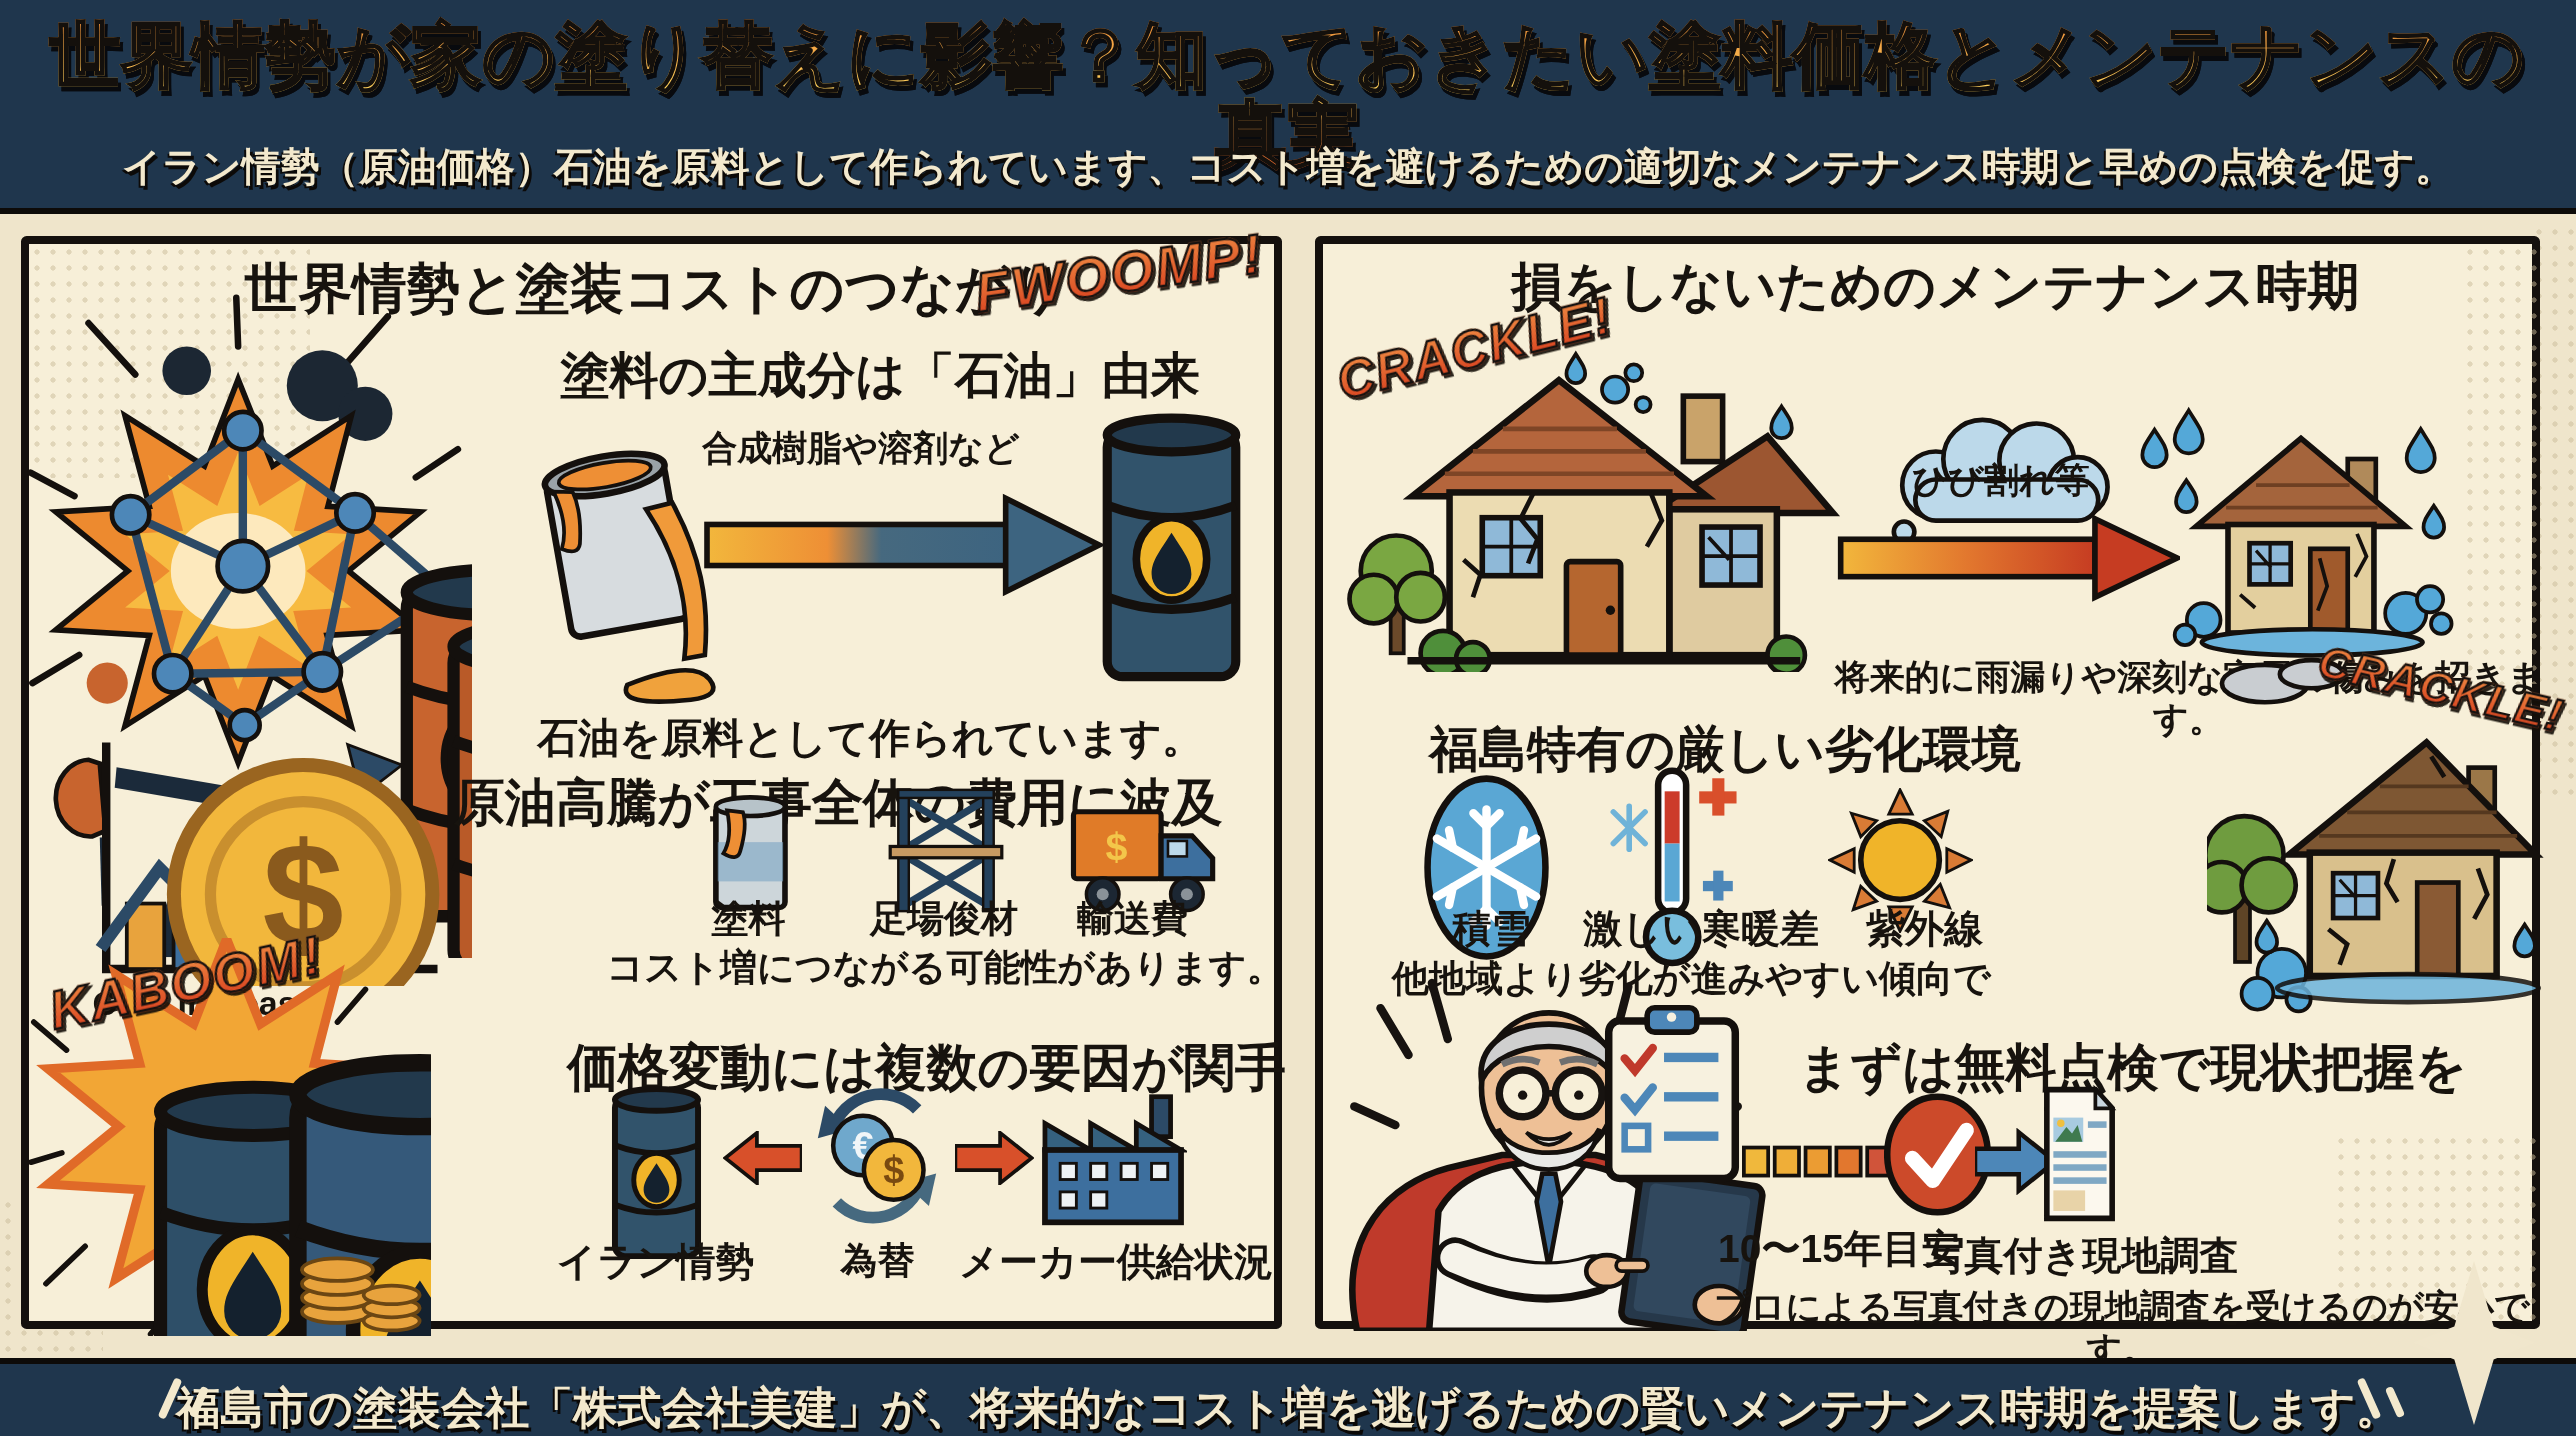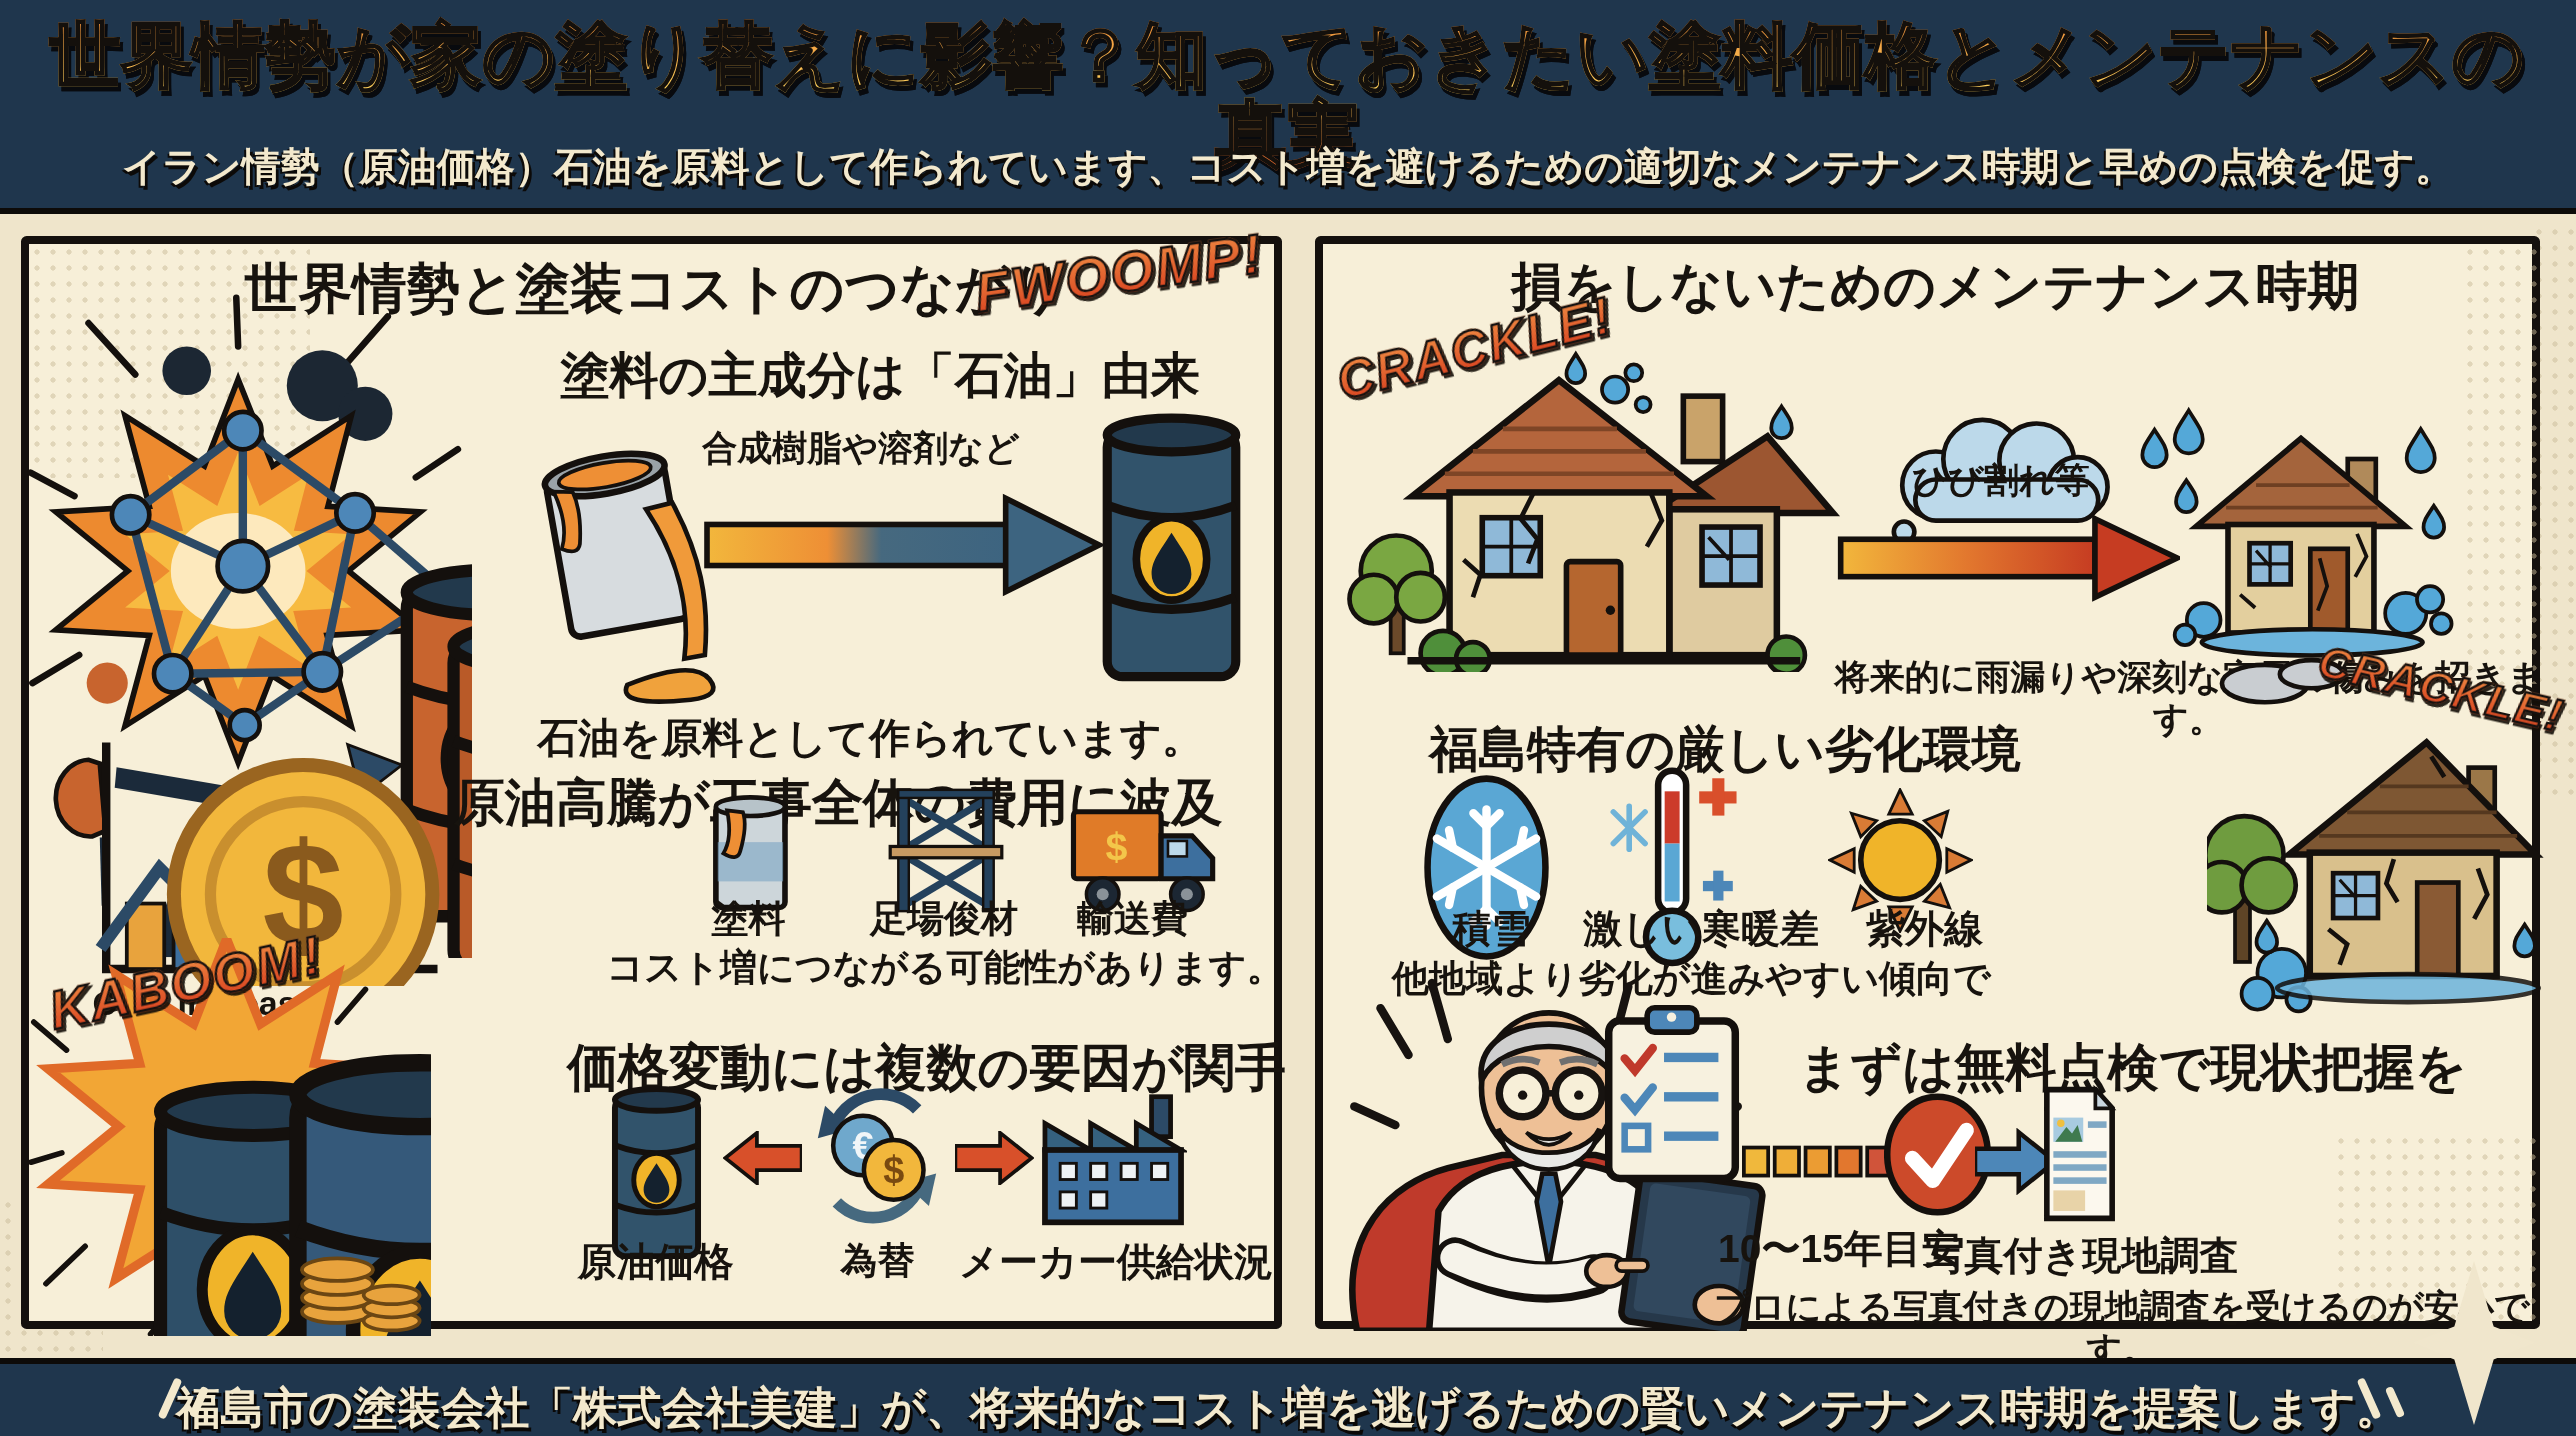--- a/index.html
+++ b/index.html
@@ -281,21 +281,21 @@
     <g fill="#eef2f4" stroke="#14100d" stroke-width="3">
       <rect x="22" y="76" width="17" height="17"></rect>
         <rect x="54" y="76" width="17" height="17"></rect>
       <rect x="86" y="76" width="17" height="17"></rect>
         <rect x="118" y="76" width="17" height="17"></rect>
       <rect x="22" y="106" width="17" height="17"></rect>
         <rect x="54" y="106" width="17" height="17"></rect>
     </g>
   </svg>
 
-  <div class="lab" style="left:524px;top:997px;width:206px;font-size:39px;">原油価格</div>
+  <div class="lab" style="left:524px;top:997px;width:206px;font-size:39px;">イラン情勢</div>
   <div class="lab" style="left:786px;top:997px;width:126px;font-size:37px;">為替</div>
   <div class="lab" style="left:912px;top:997px;width:351px;font-size:39px;">メーカー供給状況</div>
 
   <svg class="abs" style="left:0;top:694px;" width="402" height="398" viewBox="0 0 430 426">
     <g stroke="#14100d" stroke-width="6" stroke-linecap="round">
       <line x1="40" y1="120" x2="5" y2="90"></line>
         <line x1="35" y1="230" x2="2" y2="240"></line>
       <line x1="60" y1="330" x2="18" y2="370"></line>
         <line x1="150" y1="400" x2="130" y2="424"></line>
       <line x1="330" y1="90" x2="360" y2="55"></line>

